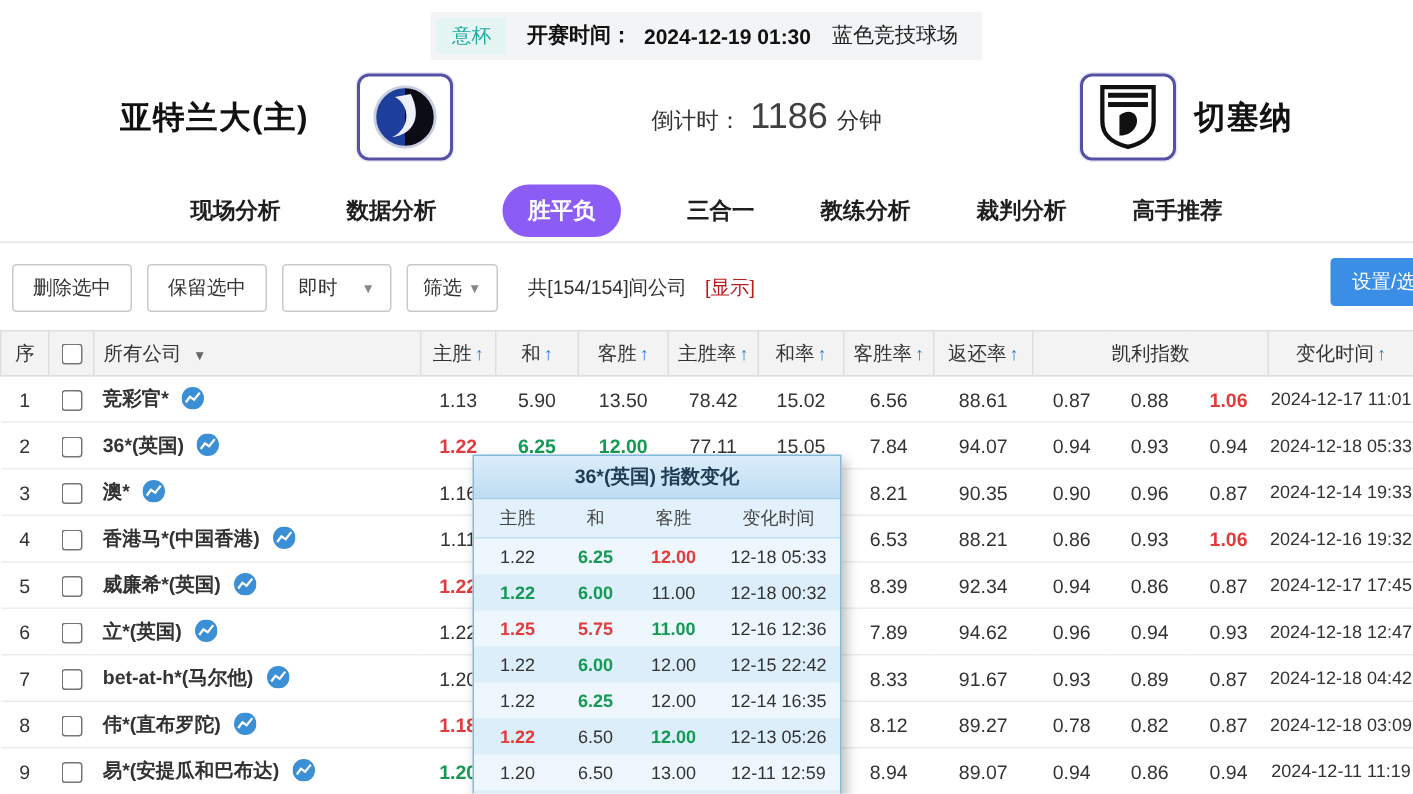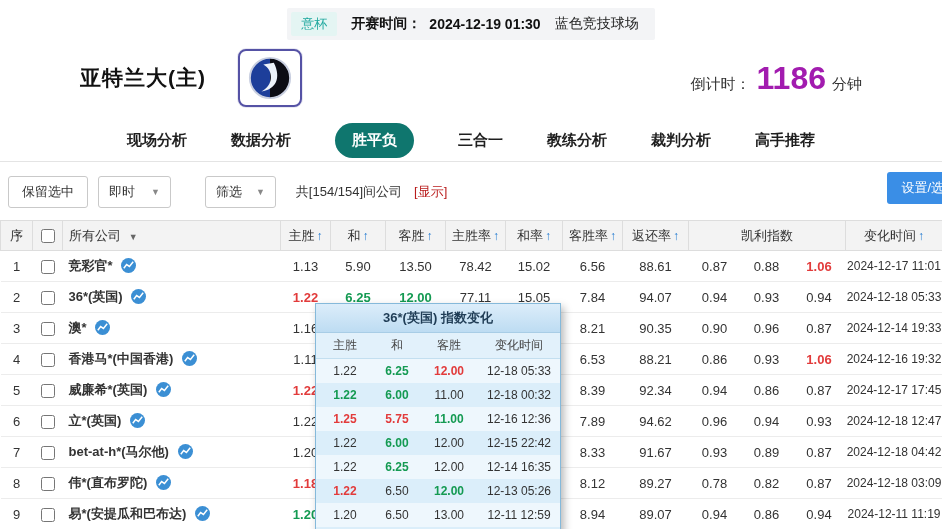--- a/index.html
+++ b/index.html
@@ -16,35 +16,35 @@
 
   
   .team-header { display:flex; align-items:center; justify-content:space-between; padding:10px 80px 10px 80px; height:76px; }
   .side { display:flex; align-items:center; }
   .home-side { gap:32px; }
   .away-side { gap:12px; }
   .team-name { font-size:21px; font-weight:bold; color:#111; letter-spacing:1px; }
   .logo-box { width:64px; height:58px; background:#fff; border:2px solid #5552a5; border-radius:8px;
     display:flex; align-items:center; justify-content:center; box-shadow:0 0 0 1px #e8e8f2; }
   .countdown { font-size:15px; color:#333; display:flex; align-items:baseline; }
-  .cd-value { font-size:32px; font-weight:bold; color:#a21caf; margin:0 6px; }
+  .cd-value { font-size:24px; font-weight:normal; color:#404040; margin:0 6px; }
 
   
   .tabs { display:flex; justify-content:center; align-items:center; gap:44px; height:42px;
     border-bottom:1px solid #e4e4e4; margin-top:4px; }
   .tab { font-size:15px; font-weight:600; color:#1f1f1f; cursor:pointer; white-space:nowrap; }
-  .tab.active { background:#0f766e; color:#fff; padding:8px 17px; border-radius:18px; }
+  .tab.active { background:#8b5cf6; color:#fff; padding:8px 17px; border-radius:18px; }
 
   
   .toolbar { display:flex; align-items:center; gap:10px; padding:14px 8px 10px 8px; position:relative; }
   .tb-btn { border:1px solid #c9c9c9; background:#fff; font-size:13px; color:#333; padding:6px 13px; border-radius:3px; cursor:pointer; }
   .tb-select { border:1px solid #c9c9c9; background:#fff; font-size:13px; color:#333; padding:6px 10px; border-radius:3px;
     display:flex; align-items:center; gap:16px; cursor:pointer; }
   .tb-select .caret { font-size:9px; color:#888; }
-  .sel-filter { margin-left:24px; gap:14px; }
+  .sel-filter { gap:4px; }
   .company-count { font-size:13px; color:#333; margin-left:10px; }
   .show-link { font-size:13px; color:#b91c1c; margin-left:2px; cursor:pointer; }
   .settings-btn { position:absolute; right:-16px; top:10px; background:#3a8ee6; color:#fff; border:none;
     font-size:13px; padding:7px 14px; border-radius:3px; cursor:pointer; }
 
   
   table.odds { width:942px; table-layout:fixed; border-collapse:collapse; margin-top:2px; }
   thead th { background:#f3f3f3; height:30px; font-size:13px; font-weight:normal; color:#333;
     border:1px solid #ddd; white-space:nowrap; }
   thead th.h-company { text-align:left; padding-left:6px; }
@@ -91,20 +91,31 @@
         <path d="M17 10 c11 6 11 22 -2 28 c15 -2 21 -14 13 -30 z" fill="#edf2fa"></path>
         <circle cx="24" cy="24" r="21" fill="none" stroke="#c9cfe0" stroke-width="2"></circle>
       </svg>
     </div>
   </div>
   <div class="countdown">
     <span>倒计时：</span>
     <span class="cd-value">1186</span>
     <span>分钟</span>
   </div>
+  <div class="side away-side">
+    <div class="logo-box">
+      <svg viewBox="0 0 40 46" width="38" height="44">
+        <path d="M2 2 h36 v24 c0 12 -10 16 -18 18 c-8 -2 -18 -6 -18 -18 z" fill="#fff" stroke="#111" stroke-width="3"></path>
+        <rect x="6" y="6" width="28" height="3.5" fill="#111"></rect>
+        <rect x="6" y="12.5" width="28" height="3.5" fill="#111"></rect>
+        <path d="M14 22 c7 -6 14 -1 12 6 c-1.5 5 -6 8 -12 8 z" fill="#111"></path>
+      </svg>
+    </div>
+    <span class="team-name">切塞纳</span>
+  </div>
 </div>
 
 <nav class="tabs">
 
     <a class="tab">现场分析</a>
 
     <a class="tab">数据分析</a>
 
     <a class="tab active">胜平负</a>
 
@@ -112,20 +123,21 @@
 
     <a class="tab">教练分析</a>
 
     <a class="tab">裁判分析</a>
 
     <a class="tab">高手推荐</a>
 
 </nav>
 
 <div class="toolbar">
+  <button class="tb-btn">删除选中</button>
   <button class="tb-btn">保留选中</button>
   <div class="tb-select">
     <span>即时</span>
     <span class="caret">▼</span>
   </div>
   <div class="tb-select sel-filter">
     <span>筛选</span>
     <span class="caret">▼</span>
   </div>
   <span class="company-count">共[154/154]间公司</span>

